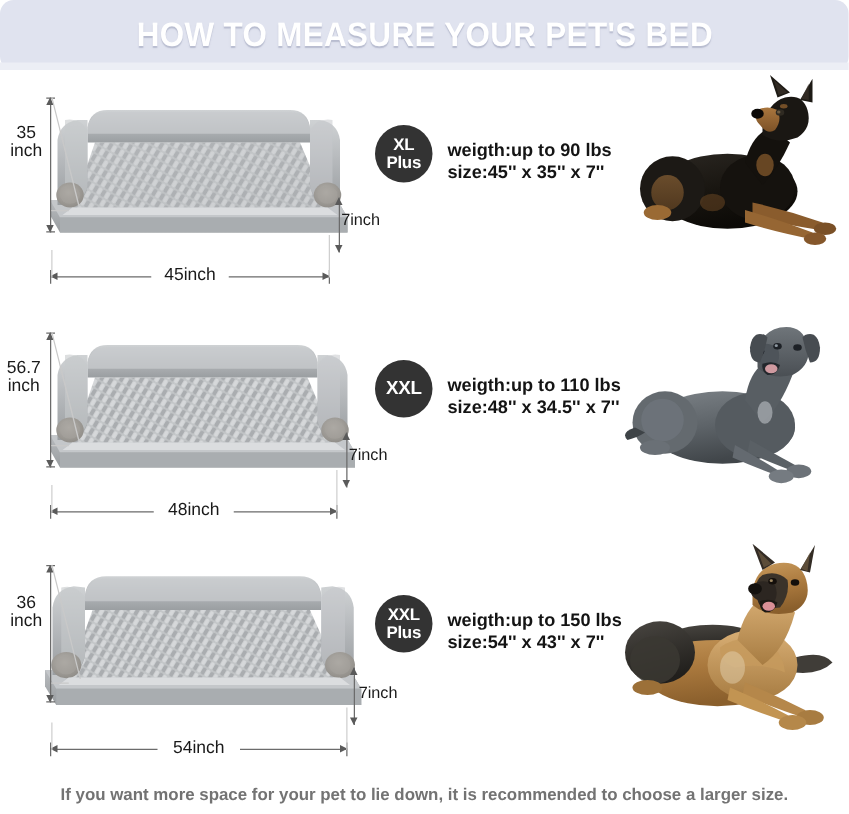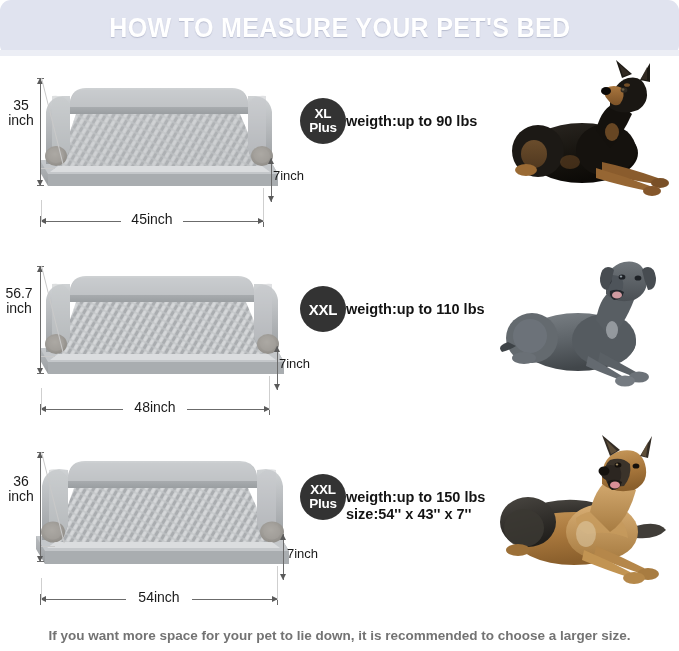--- a/index.html
+++ b/index.html
@@ -174,21 +174,22 @@
   
   .bed {
     position: absolute;
   }
   .bed-svg { display: block; }
 
   
   .info {
     flex: 0 0 200px;
     display: flex;
-    gap: 0;
+    align-items: center;
+    gap: 12px;
     padding-top: 42px;
   }
   .badge {
     flex: 0 0 auto;
     width: 46px;
     height: 46px;
     border-radius: 50%;
     background: #333333;
     color: #ffffff;
     display: flex;
@@ -328,20 +329,21 @@
       <div class="dim-label-right" style="right:-4px; top:112px;">7inch</div>
     </div>
 
     <div class="info">
       <div class="badge two-line">
         <span>XL</span>
         <span>Plus</span>
       </div>
       <div class="specs">
         <div>weigth:up to 90 lbs</div>
+        <div>size:45'' x 35'' x 7''</div>
       </div>
     </div>
 
     <div class="dog">
       <svg class="dog-svg" width="165" height="150" viewBox="0 0 165 150">
         <defs>
           <linearGradient id="dobBody" x1="0" y1="0" x2="0.4" y2="1">
             <stop offset="0%" stop-color="#2b2722"></stop>
             <stop offset="60%" stop-color="#17140f"></stop>
             <stop offset="100%" stop-color="#0c0a07"></stop>
@@ -461,20 +463,21 @@
       </div>
       <div class="dim-label-right" style="right:-10px; top:112px;">7inch</div>
     </div>
 
     <div class="info">
       <div class="badge">
         <span>XXL</span>
       </div>
       <div class="specs">
         <div>weigth:up to 110 lbs</div>
+        <div>size:48'' x 34.5'' x 7''</div>
       </div>
     </div>
 
     <div class="dog">
       <svg class="dog-svg" width="175" height="150" viewBox="0 0 175 150">
         <defs>
           <linearGradient id="daneBody" x1="0" y1="0" x2="0.3" y2="1">
             <stop offset="0%" stop-color="#7c8287"></stop>
             <stop offset="55%" stop-color="#5d6368"></stop>
             <stop offset="100%" stop-color="#41464a"></stop>

